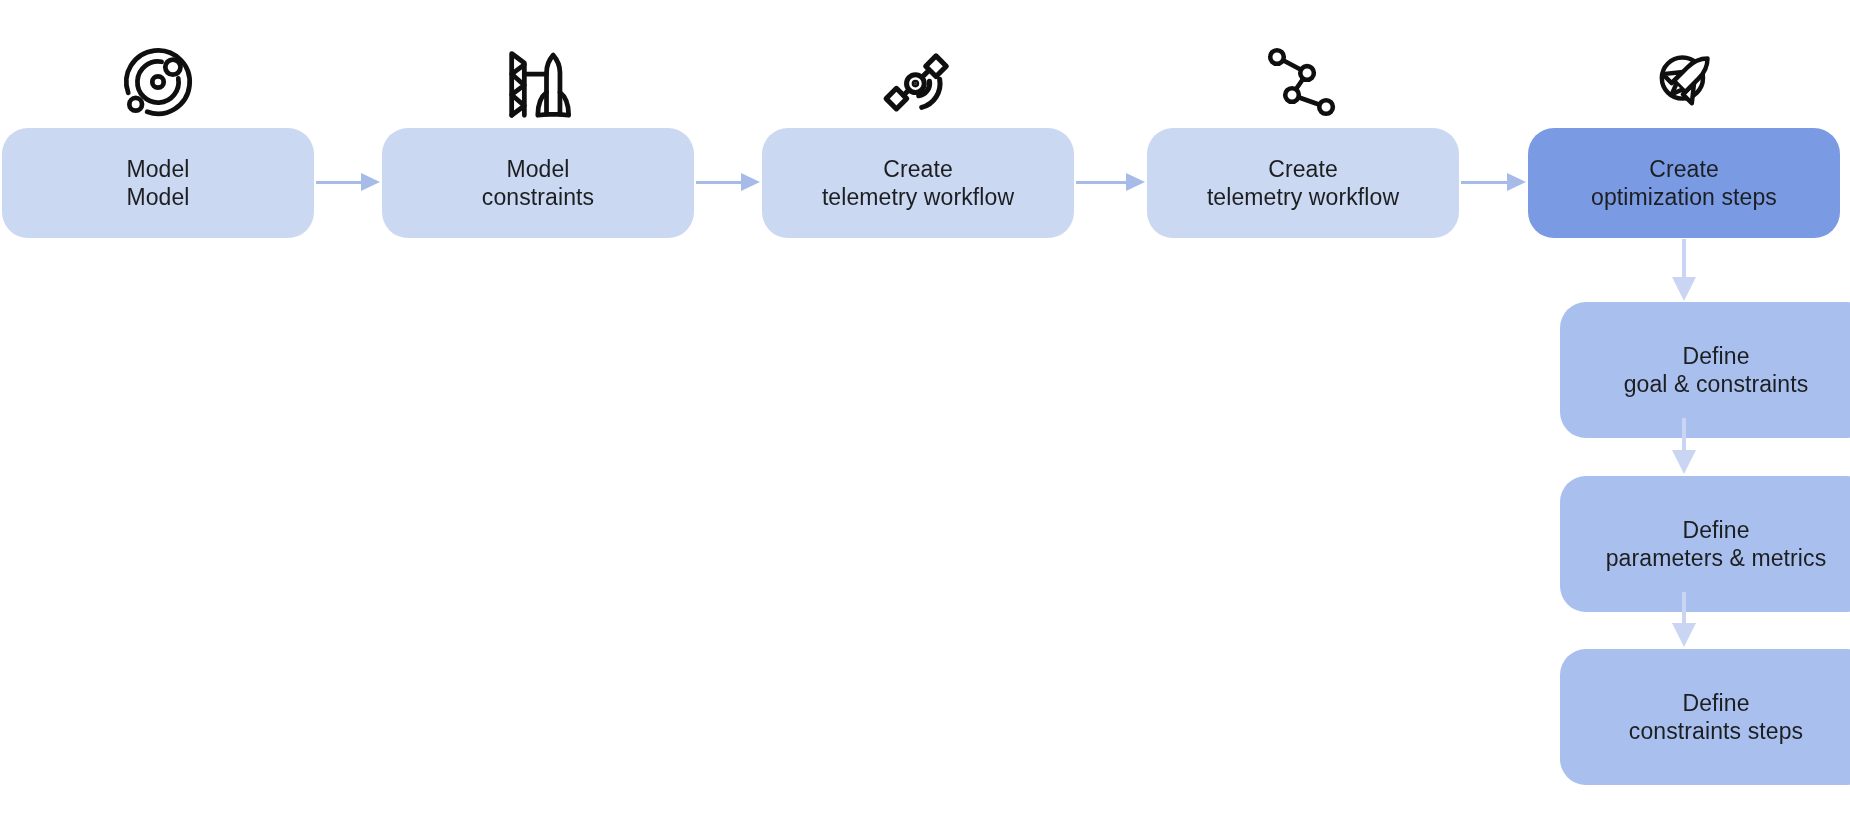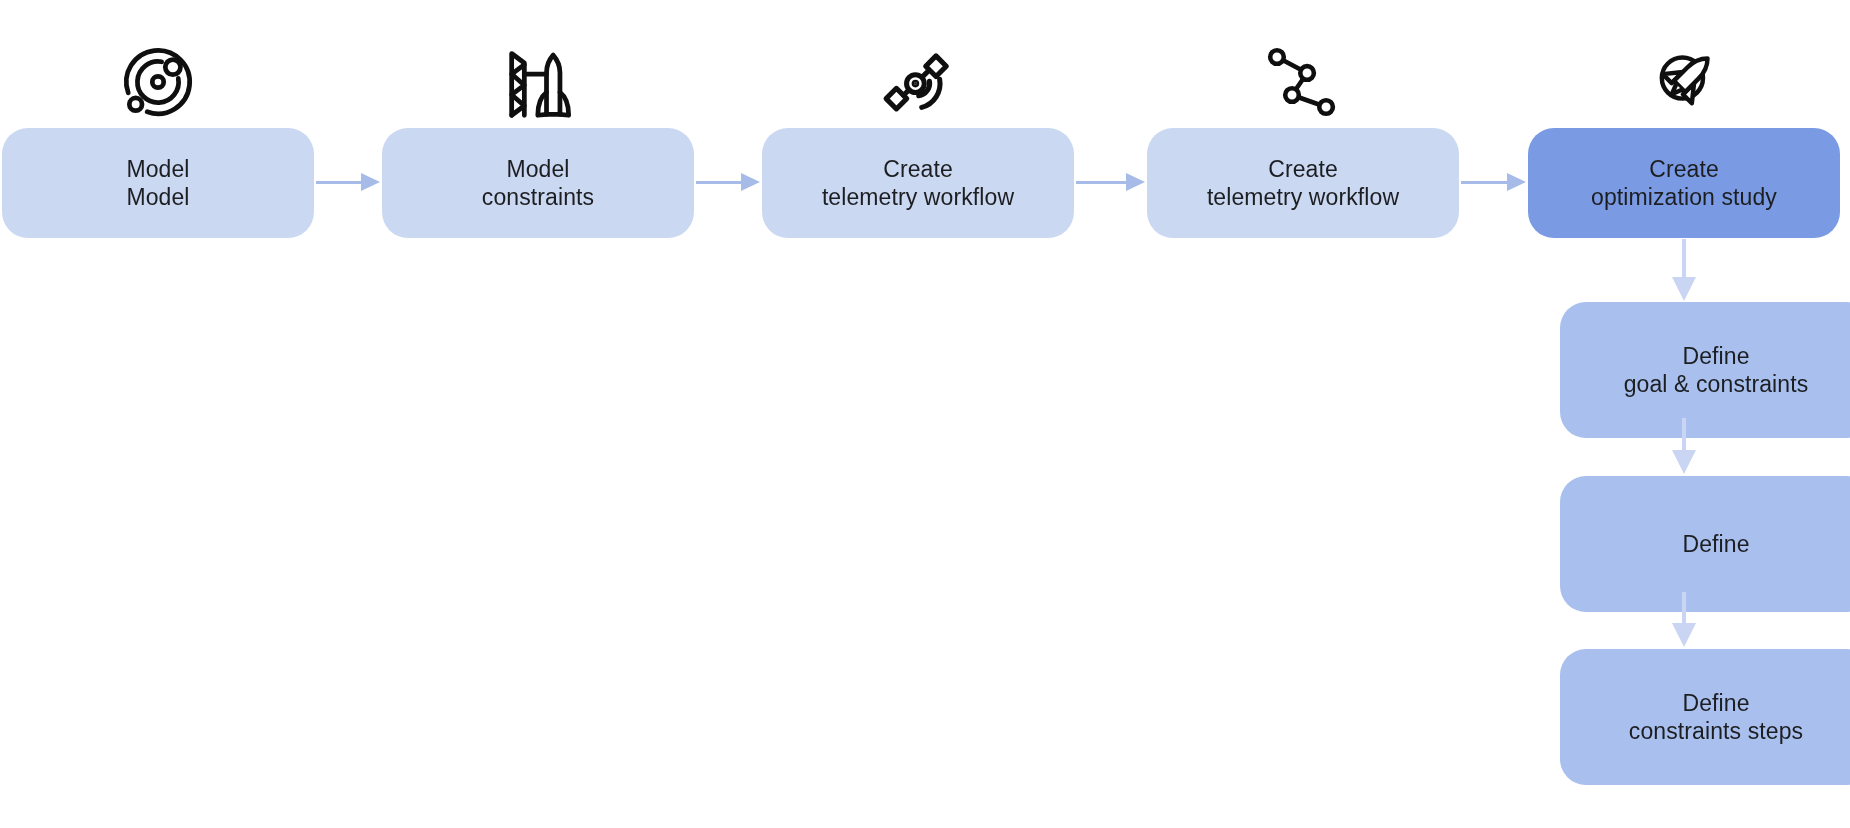--- a/index.html
+++ b/index.html
@@ -132,33 +132,34 @@
   <div class="h-arrow" style="left:1076px;width:69px;"></div>
 
   <div class="node main" style="left:1147px;">
     <span>Create</span>
     <span>telemetry workflow</span>
   </div>
   <div class="h-arrow" style="left:1461px;width:65px;"></div>
 
   <div class="node main active" style="left:1528px;">
     <span>Create</span>
-    <span>optimization study</span>
+    <span>optimization steps</span>
   </div>
 
   <div class="v-arrow" style="top:239px;height:62px;"></div>
 
   <div class="node sub" style="top:302px;">
     <span>Define</span>
     <span>goal &amp; constraints</span>
   </div>
   <div class="v-arrow" style="top:418px;height:56px;"></div>
 
   <div class="node sub" style="top:476px;">
     <span>Define</span>
+    <span>parameters &amp; metrics</span>
   </div>
   <div class="v-arrow" style="top:592px;height:55px;"></div>
 
   <div class="node sub" style="top:649px;">
     <span>Define</span>
     <span>constraints steps</span>
   </div>
 
 </div>
 

